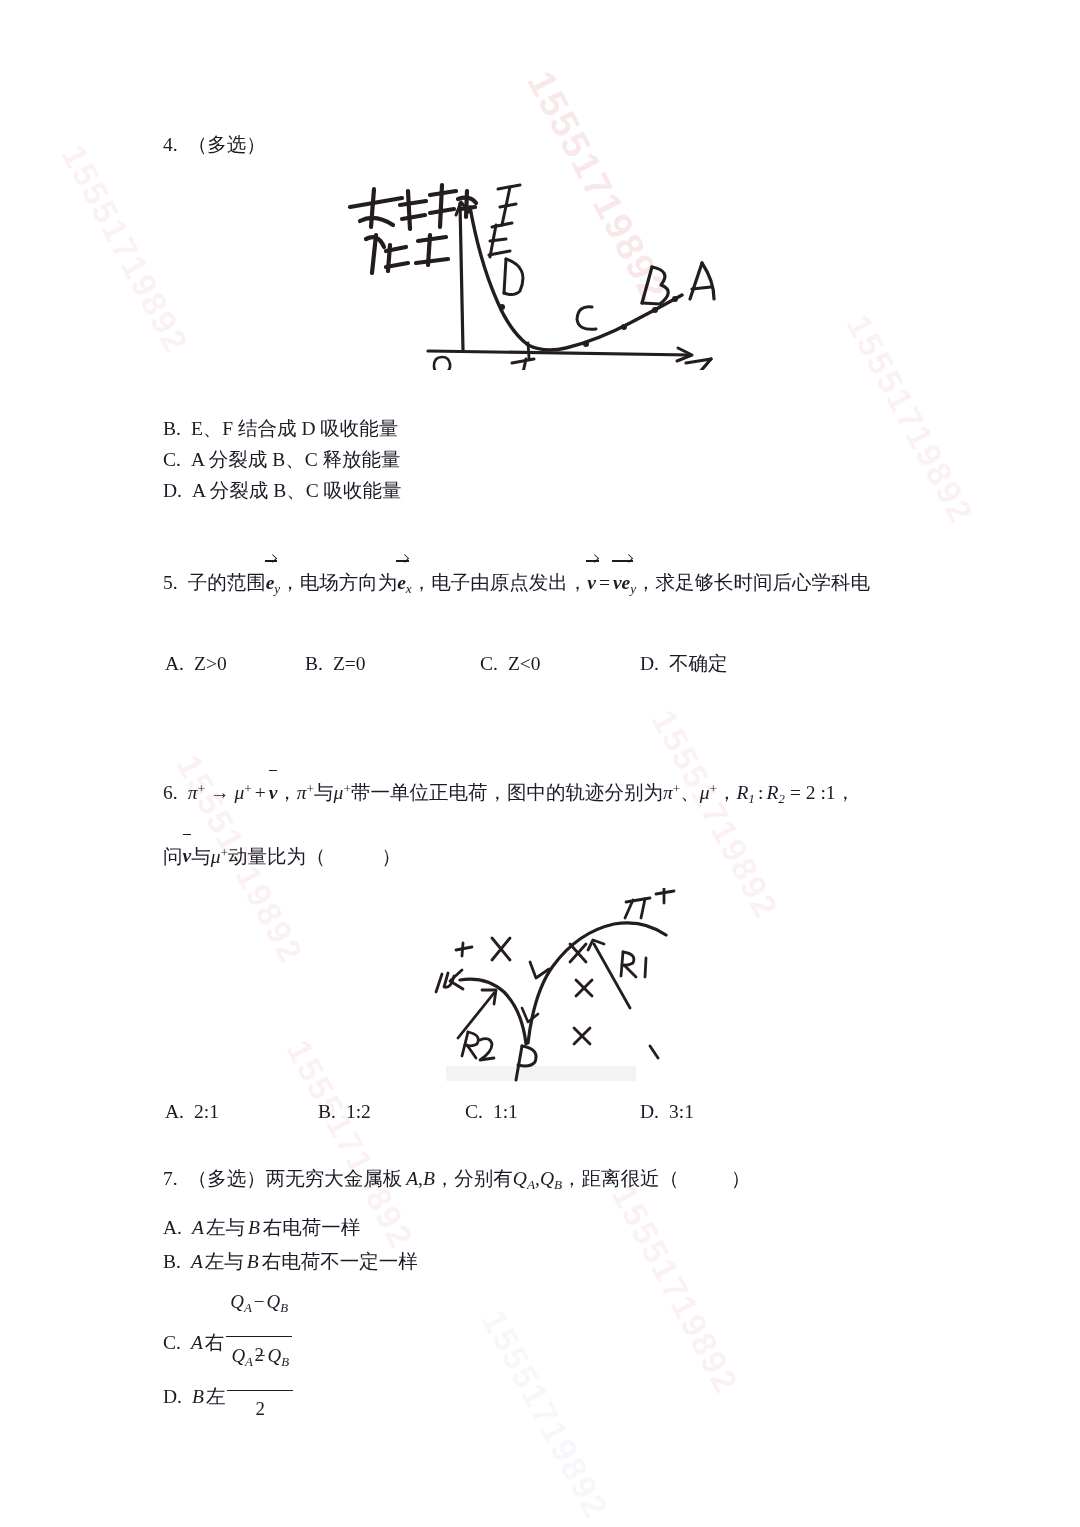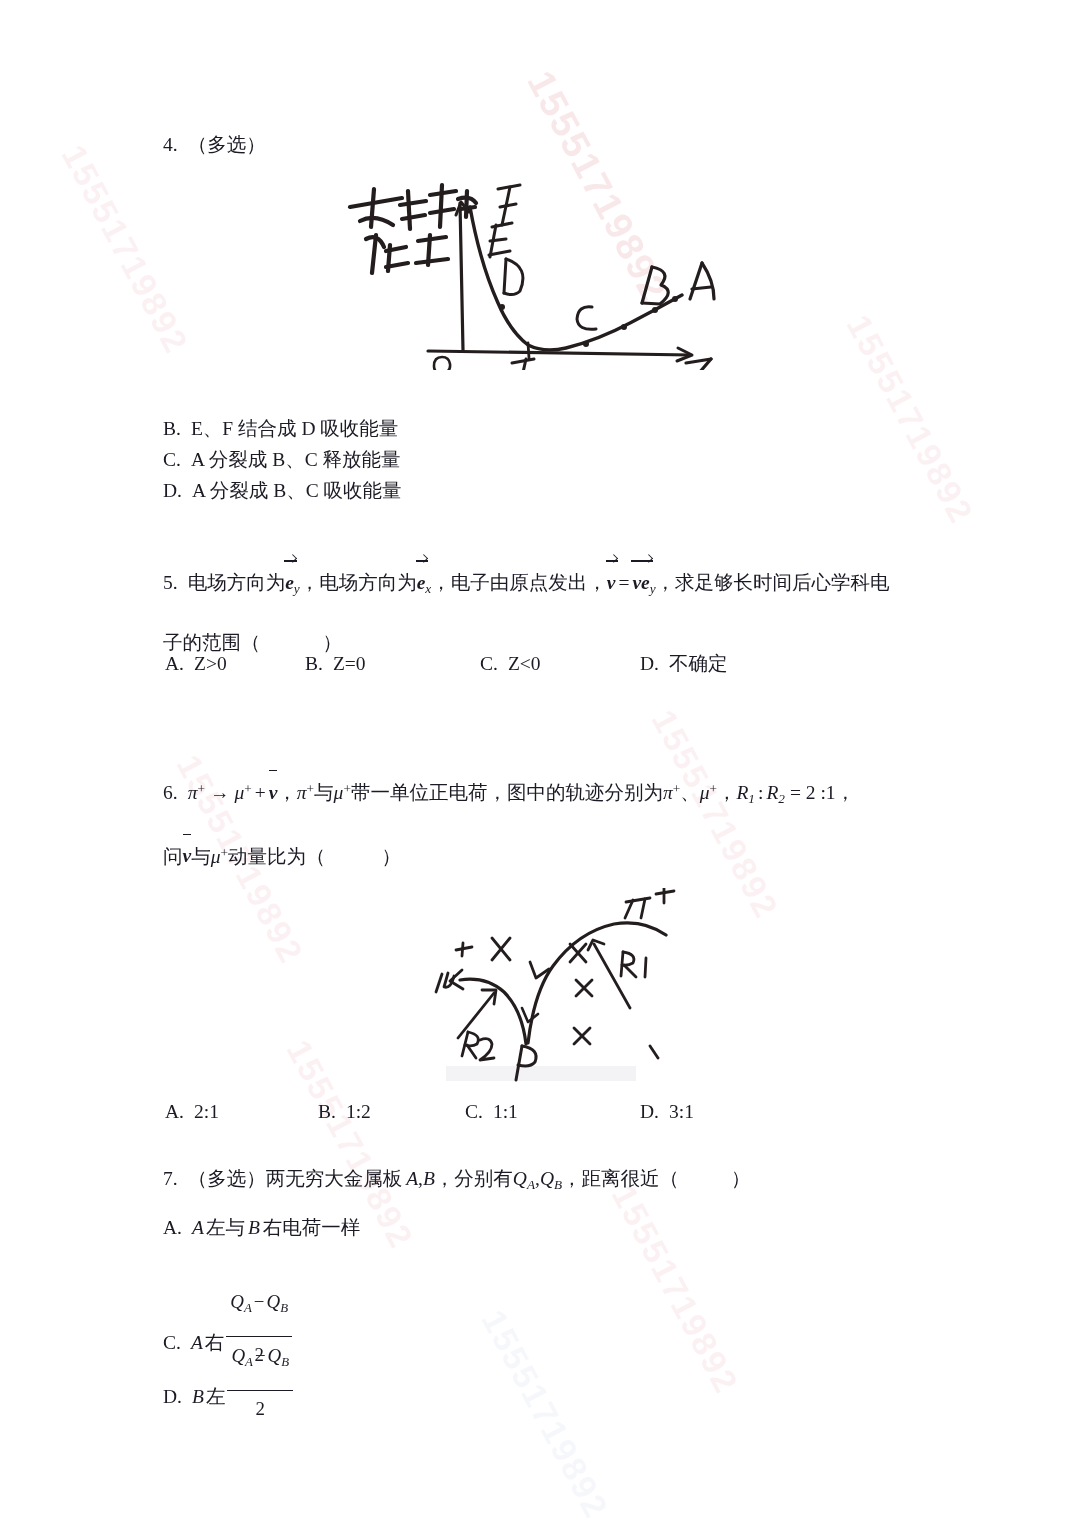--- a/index.html
+++ b/index.html
@@ -242,24 +242,21 @@
   </div>
   <div class="opt" style="left:163px; top:413px;">
     <span class="num">B.</span><span>E、F 结合成 D 吸收能量</span>
   </div>
   <div class="opt" style="left:163px; top:475px;">
     <span class="num">D.</span><span>A 分裂成 B、C 吸收能量</span>
   </div>
 
   <div class="q" style="left:163px; top:566px;">
     <div class="qline">
-      <span class="num">5.</span><span>电场方向为</span><span class="vec"><span>e</span></span><span class="sub">y</span><span>，电场方向为</span><span class="vec"><span>e</span></span><span class="sub">x</span><span>，电子由原点发出，</span><span class="vec"><span>v</span></span><span style="margin:0 3px;">=</span><span class="vec"><span>ve</span></span><span class="sub">y</span><span>，求足够长时间后心学科电</span>
-    </div>
-    <div class="qline" style="margin-top:20px;">
-      <span>子的范围（</span><span style="display:inline-block;width:62px;"></span><span>）</span>
+      <span class="num">5.</span><span>子的范围</span><span class="vec"><span>e</span></span><span class="sub">y</span><span>，电场方向为</span><span class="vec"><span>e</span></span><span class="sub">x</span><span>，电子由原点发出，</span><span class="vec"><span>v</span></span><span style="margin:0 3px;">=</span><span class="vec"><span>ve</span></span><span class="sub">y</span><span>，求足够长时间后心学科电</span>
     </div>
   </div>
 
   <div class="opt" style="left:165px; top:648px;">
     <span class="num">A.</span><span>Z&gt;0</span>
   </div>
   <div class="opt" style="left:305px; top:648px;">
     <span class="num">B.</span><span>Z=0</span>
   </div>
   <div class="opt" style="left:480px; top:648px;">
@@ -364,20 +361,23 @@
 
   <div class="q" style="left:163px; top:1162px;">
     <div class="qline">
       <span class="num">7.</span><span>（多选）</span><span>两无穷大金属板</span><span class="it" style="margin-left:4px;">A</span><span>,</span><span class="it">B</span><span>，分别有</span><span class="it">Q</span><span class="sub">A</span><span>,</span><span class="it">Q</span><span class="sub">B</span><span>，距离很近（</span><span style="display:inline-block;width:52px;"></span><span>）</span>
     </div>
   </div>
 
   <div class="opt" style="left:163px; top:1212px;">
     <span class="num">A.</span><span class="it" style="margin-right:2px;">A</span><span>左与</span><span class="it" style="margin:0 3px;">B</span><span>右电荷一样</span>
   </div>
+  <div class="opt" style="left:163px; top:1246px;">
+    <span class="num">B.</span><span class="it" style="margin-right:2px;">A</span><span>左与</span><span class="it" style="margin:0 3px;">B</span><span>右电荷不一定一样</span>
+  </div>
 
   <div class="opt" style="left:163px; top:1286px;">
     <span class="num">C.</span><span class="it" style="margin-right:2px;">A</span><span>右</span><span class="frac"><span class="nu"><span class="it">Q</span><span class="sub">A</span><span style="margin:0 2px;">−</span><span class="it">Q</span><span class="sub">B</span></span><span class="de">2</span></span>
   </div>
 
   <div class="opt" style="left:163px; top:1340px;">
     <span class="num">D.</span><span class="it" style="margin-right:2px;">B</span><span>左</span><span class="frac"><span class="nu"><span class="it">Q</span><span class="sub">A</span><span style="margin:0 2px;">−</span><span class="it">Q</span><span class="sub">B</span></span><span class="de">2</span></span>
   </div>
 
 </div>

